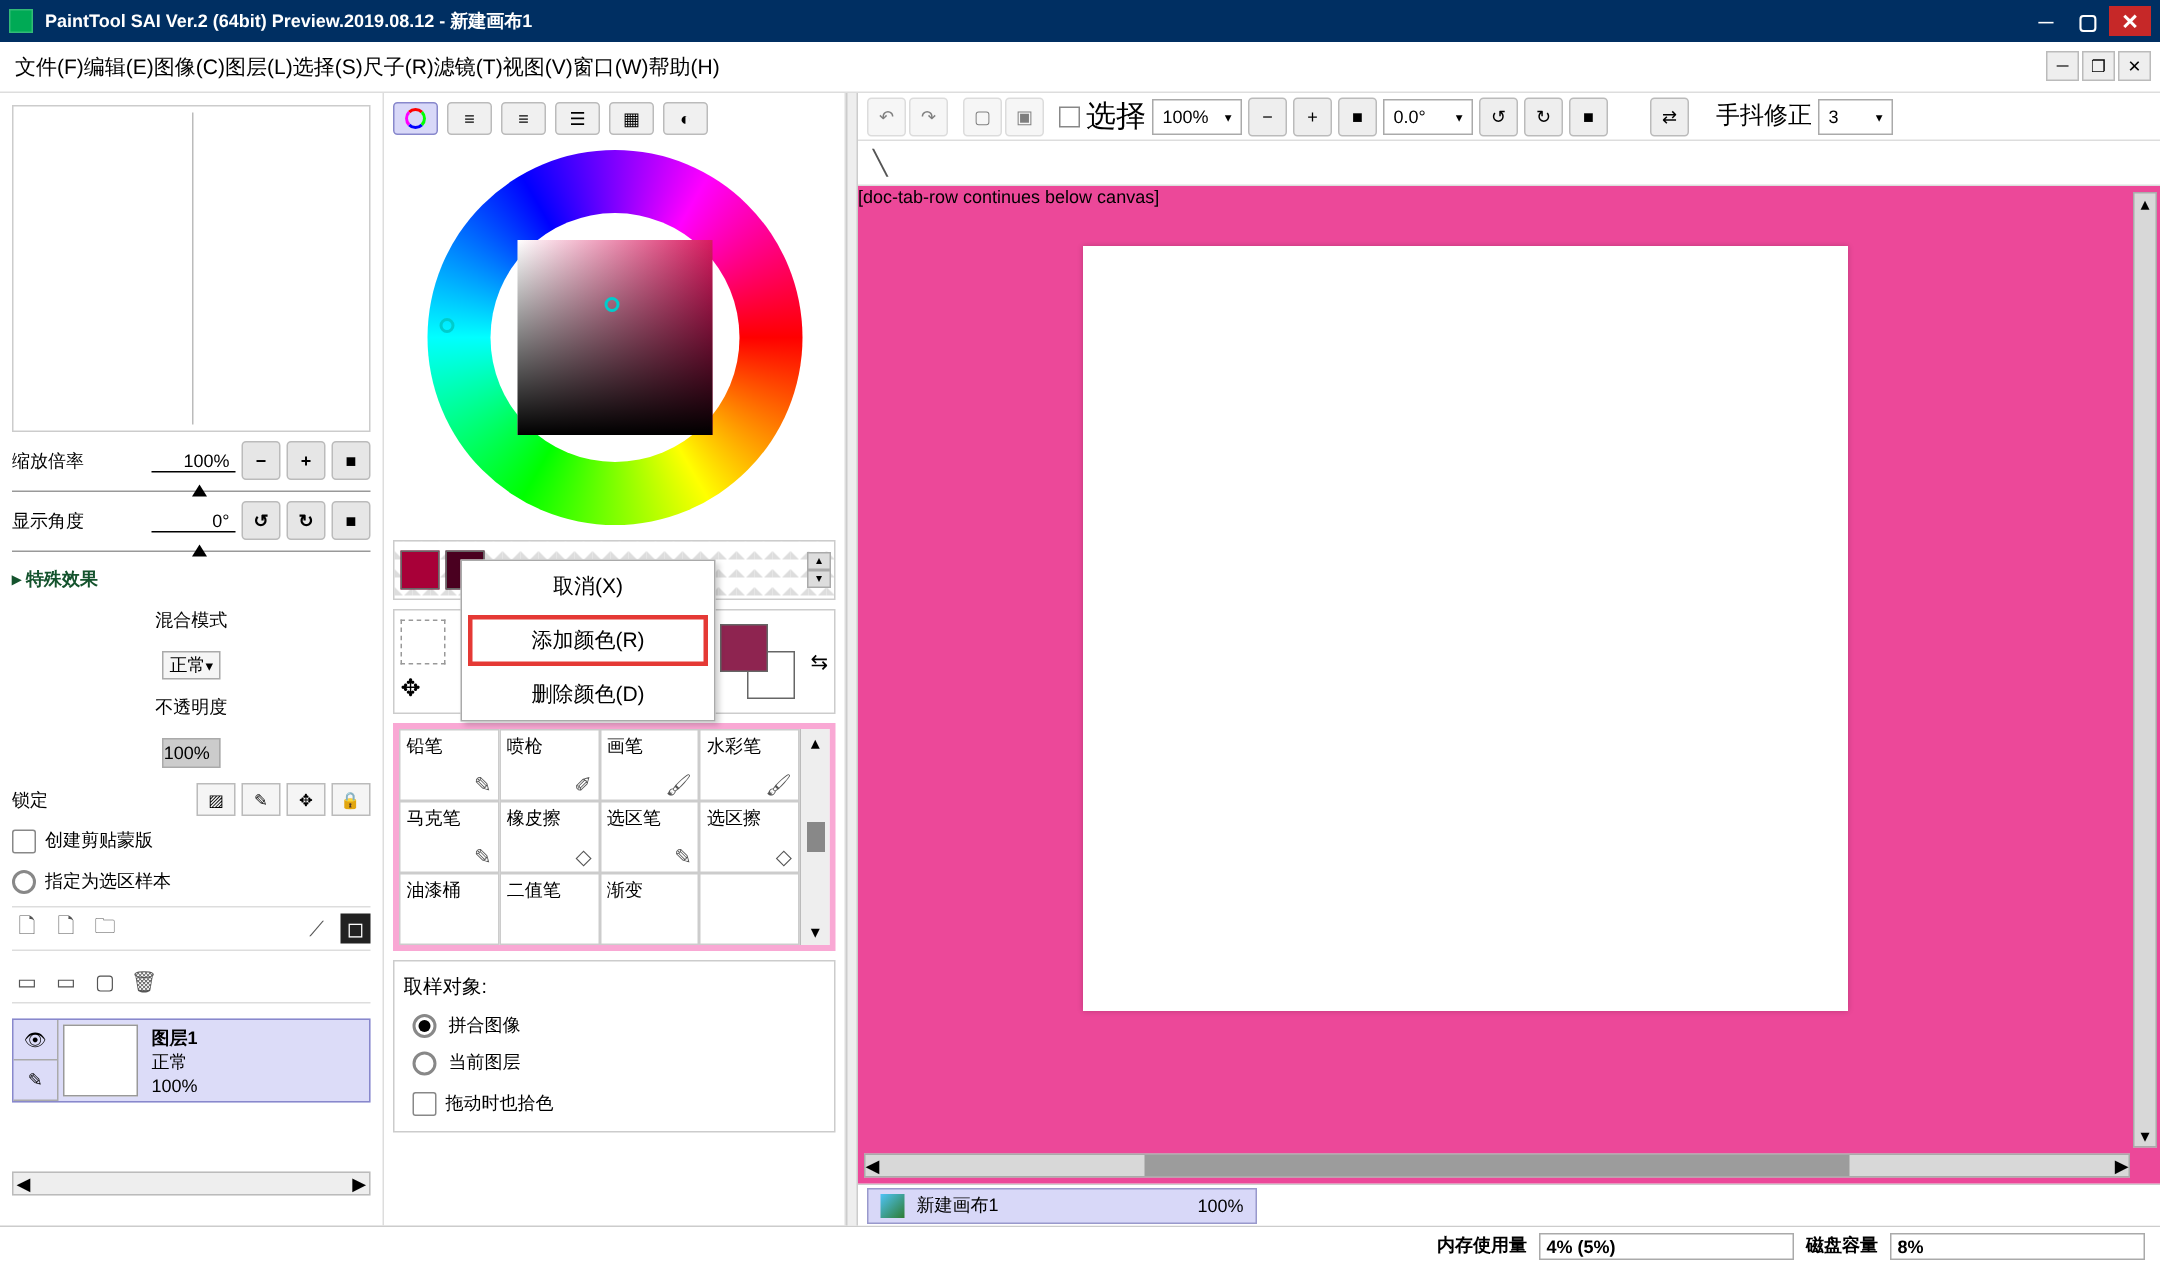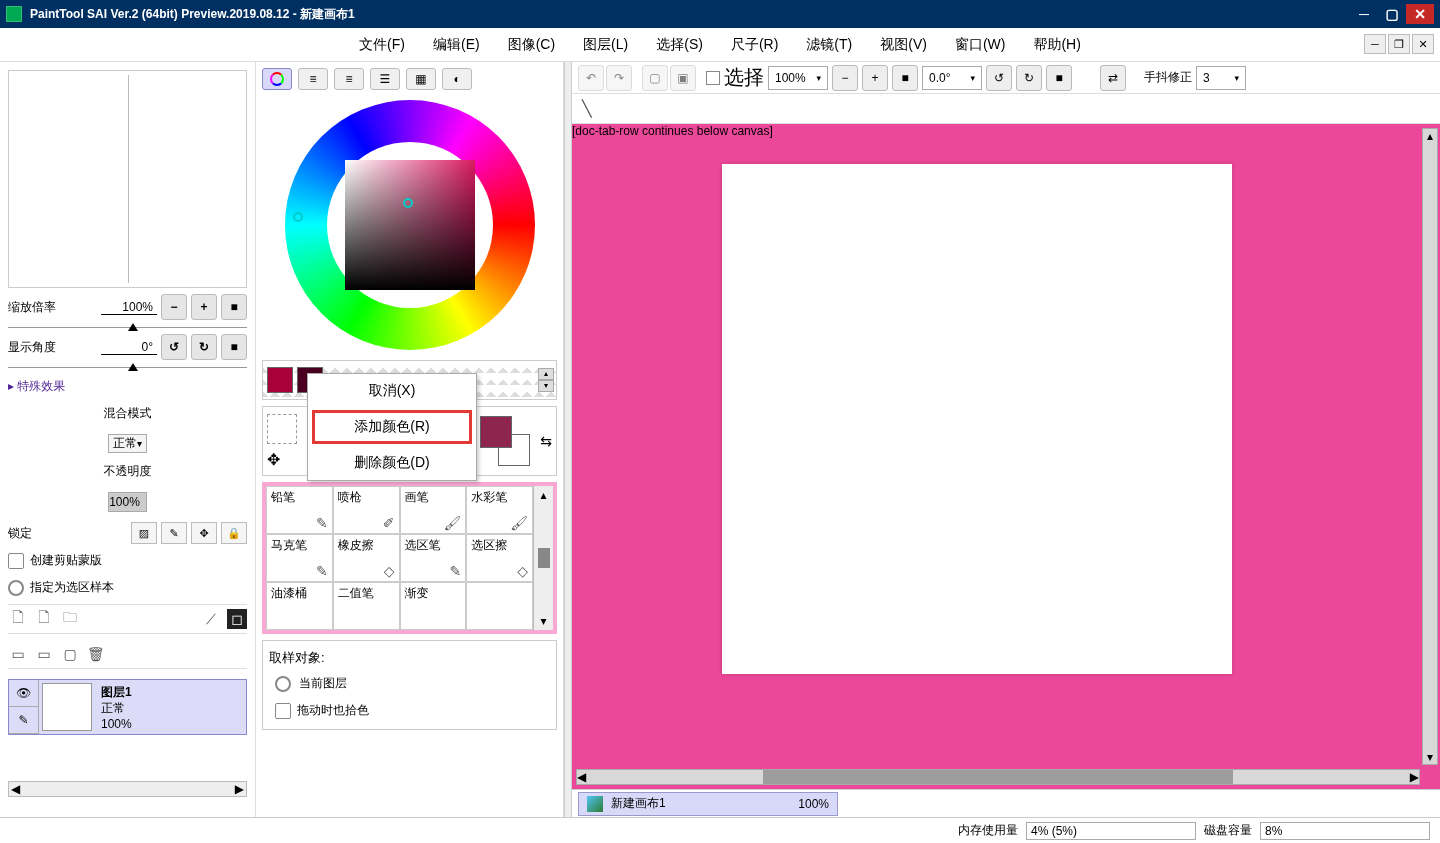--- a/index.html
+++ b/index.html
@@ -2,37 +2,37 @@
 <html><head>
 <meta charset="utf-8">
 <style>
 * { box-sizing: border-box; margin: 0; padding: 0; font-family: "Microsoft YaHei", sans-serif; font-size: 12px; }
 body { background: #fff; user-select: none; }
 .titlebar { background: #002f62; color: #fff; height: 28px; display: flex; align-items: center; padding: 0 6px; font-weight: bold; }
 .titlebar .icon { width: 16px; height: 16px; margin-right: 8px; background: #0a5; border: 1px solid #fff3; }
 .titlebar .spacer { flex: 1; }
 .winbtn { width: 28px; height: 20px; display: inline-flex; align-items: center; justify-content: center; font-size: 14px; color: #fff; }
 .winbtn.close { background: #c62828; }
-.menubar { background: #fff; height: 34px; display: flex; align-items: center; padding: 0 10px; gap: 28px; border-bottom: 1px solid #ddd; position: relative; justify-content: center; }
+.menubar { background: #fff; height: 34px; display: flex; align-items: center; padding: 0 10px; border-bottom: 1px solid #ddd; position: relative; }
 .menubar .menu { font-size: 14px; }
 .menubar .winbtns-small { position: absolute; right: 6px; top: 6px; display: flex; gap: 2px; }
 .menubar .winbtns-small div { width: 22px; height: 20px; background: #eee; border: 1px solid #bbb; display: flex; align-items: center; justify-content: center; font-size: 11px; }
 
 .app-body { display: flex; height: calc(100vh - 62px - 26px); }
 
 .left-col { width: 256px; padding: 8px; border-right: 1px solid #ddd; display: flex; flex-direction: column; gap: 6px; overflow: hidden; }
 .nav-preview { height: 218px; border: 1px solid #ccc; background: #fff; position: relative; }
 .nav-preview .divider { position: absolute; left: 50%; top: 4px; bottom: 4px; width: 1px; background: #bbb; }
 .zoom-row { display: flex; align-items: center; gap: 4px; }
 .zoom-label { flex: 1; }
 .zoom-value { width: 56px; text-align: right; padding-right: 4px; border-bottom: 1px solid #000; }
 .btn-sq { width: 26px; height: 26px; background: #e6e6e6; border: 1px solid #bbb; display: inline-flex; align-items: center; justify-content: center; font-weight: bold; border-radius: 3px; }
 .slider-line { height: 6px; border-bottom: 1px solid #999; margin-top: -4px; position: relative; }
 .slider-line .knob { position: absolute; left: 50%; bottom: -4px; width: 0; height: 0; border-left: 5px solid transparent; border-right: 5px solid transparent; border-bottom: 8px solid #000; }
-.effects-header { color: #4c1d95; font-weight: normal; padding: 4px 0; }
+.effects-header { color: #14532d; font-weight: bold; padding: 4px 0; }
 .label-row { display: flex; align-items: center; gap: 12px; margin-bottom: 4px; flex-direction: column; }
 .dropdown { flex: 1; border: 1px solid #aaa; height: 22px; display: flex; align-items: center; padding: 0 4px; background: #f5f5f5; justify-content: space-between; }
 .dropdown .chev { font-size: 10px; }
 .opacity-bar { flex: 1; height: 20px; background: #ccc; border: 1px solid #aaa; text-align: right; padding-right: 6px; line-height: 18px; }
 .lock-row { display: flex; gap: 4px; align-items: center; }
 .lock-row .chip { width: 26px; height: 22px; border: 1px solid #bbb; background: #f5f5f5; display: flex; align-items: center; justify-content: center; font-size: 11px; }
 .check-row { display: flex; align-items: center; gap: 6px; font-size: 13px; margin: 2px 0; }
 .check-row .box { width: 16px; height: 16px; border: 1px solid #888; border-radius: 2px; }
 .check-row .circle { width: 16px; height: 16px; border: 2px solid #888; border-radius: 50%; }
 .layer-toolbar { display: flex; gap: 6px; padding: 4px 0; flex-wrap: wrap; align-items: center; border-top: 1px solid #ddd; border-bottom: 1px solid #ddd; }
@@ -100,21 +100,21 @@
 .canvas-white { position: absolute; left: 150px; top: 40px; width: 510px; height: 510px; background: #fff; box-shadow: 0 0 4px rgba(0,0,0,0.2); }
 .vscroll { position: absolute; right: 2px; top: 4px; bottom: 24px; width: 16px; background: #d8d8d8; border: 1px solid #aaa; display: flex; flex-direction: column; justify-content: space-between; align-items: center; font-size: 9px; }
 .hscroll { position: absolute; left: 4px; right: 20px; bottom: 4px; height: 16px; background: #d8d8d8; border: 1px solid #aaa; display: flex; justify-content: space-between; align-items: center; font-size: 9px; }
 .hscroll .thumb { flex: 0.6; height: 100%; background: #9c9c9c; margin: 0 20px; }
 
 .doc-tab-row { height: 28px; background: #fff; display: flex; align-items: center; padding: 2px 6px; border-top: 1px solid #ccc; }
 .doc-tab { width: 260px; height: 24px; background: #d8d8f8; border: 1px solid #9999cc; display: flex; align-items: center; padding: 0 8px; gap: 8px; }
 .doc-tab .dicon { width: 16px; height: 16px; background: linear-gradient(135deg, #4fc3f7, #2e7d32); }
 .doc-tab .pct { margin-left: auto; }
 
-.statusbar { height: 26px; background: #fff; border-top: 1px solid #ccc; display: flex; align-items: center; justify-content: flex-end; gap: 8px; padding: 0 10px; font-size: 13px; }
+.statusbar { height: 26px; background: #fff; border-top: 1px solid #ccc; display: flex; align-items: center; justify-content: flex-end; gap: 8px; padding: 0 10px; font-size: 13px; font-weight: bold; }
 .statusbar .meter { width: 170px; height: 18px; border: 1px solid #aaa; background: #fff; position: relative; padding-left: 4px; line-height: 16px; }
 .statusbar .meter .fill { position: absolute; left: 0; top: 0; bottom: 0; background: #6aaef0; z-index: -1; }
 </style>
 </head>
 <body>
 
 <div class="titlebar">
   <div class="icon"></div>
   <span>PaintTool SAI Ver.2 (64bit) Preview.2019.08.12 - 新建画布1</span>
   <div class="spacer"></div>
@@ -314,20 +314,24 @@
           <span>二值笔</span>
         </div>
       <div class="brush-cell">
           <span>渐变</span>
         </div>
       <div class="brush-cell"></div>
     </div>
     <div class="sampling-section">
       <div style="padding:4px 2px;font-size:13px">取样对象:</div>
       <div class="radio-row">
+          <span class="r checked"></span>
+          <span>拼合图像</span>
+        </div>
+      <div class="radio-row">
           <span class="r"></span>
           <span>当前图层</span>
         </div>
       <div class="check-row" style="padding:4px 8px">
           <span class="box"></span>
           <span>拖动时也拾色</span>
         </div>
     </div>
   </div>
 
@@ -355,21 +359,21 @@
       <div class="input-box">
           <span>0.0°</span>
           <span style="font-size:9px">▾</span>
         </div>
       <span class="tbtn">↺</span>
       <span class="tbtn">↻</span>
       <span class="tbtn">■</span>
       <span style="width:20px"></span>
       <span class="tbtn">⇄</span>
       <span style="width:10px"></span>
-      <span style="font-size:12px">手抖修正</span>
+      <span style="font-size:16px">手抖修正</span>
       <div class="input-box" style="min-width:50px">
           <span>3</span>
           <span style="font-size:9px">▾</span>
         </div>
     </div>
     <div class="sub-tb">
       <span class="curve-icon">╲</span>
     </div>
     <div class="canvas-area">
 [doc-tab-row continues below canvas]

